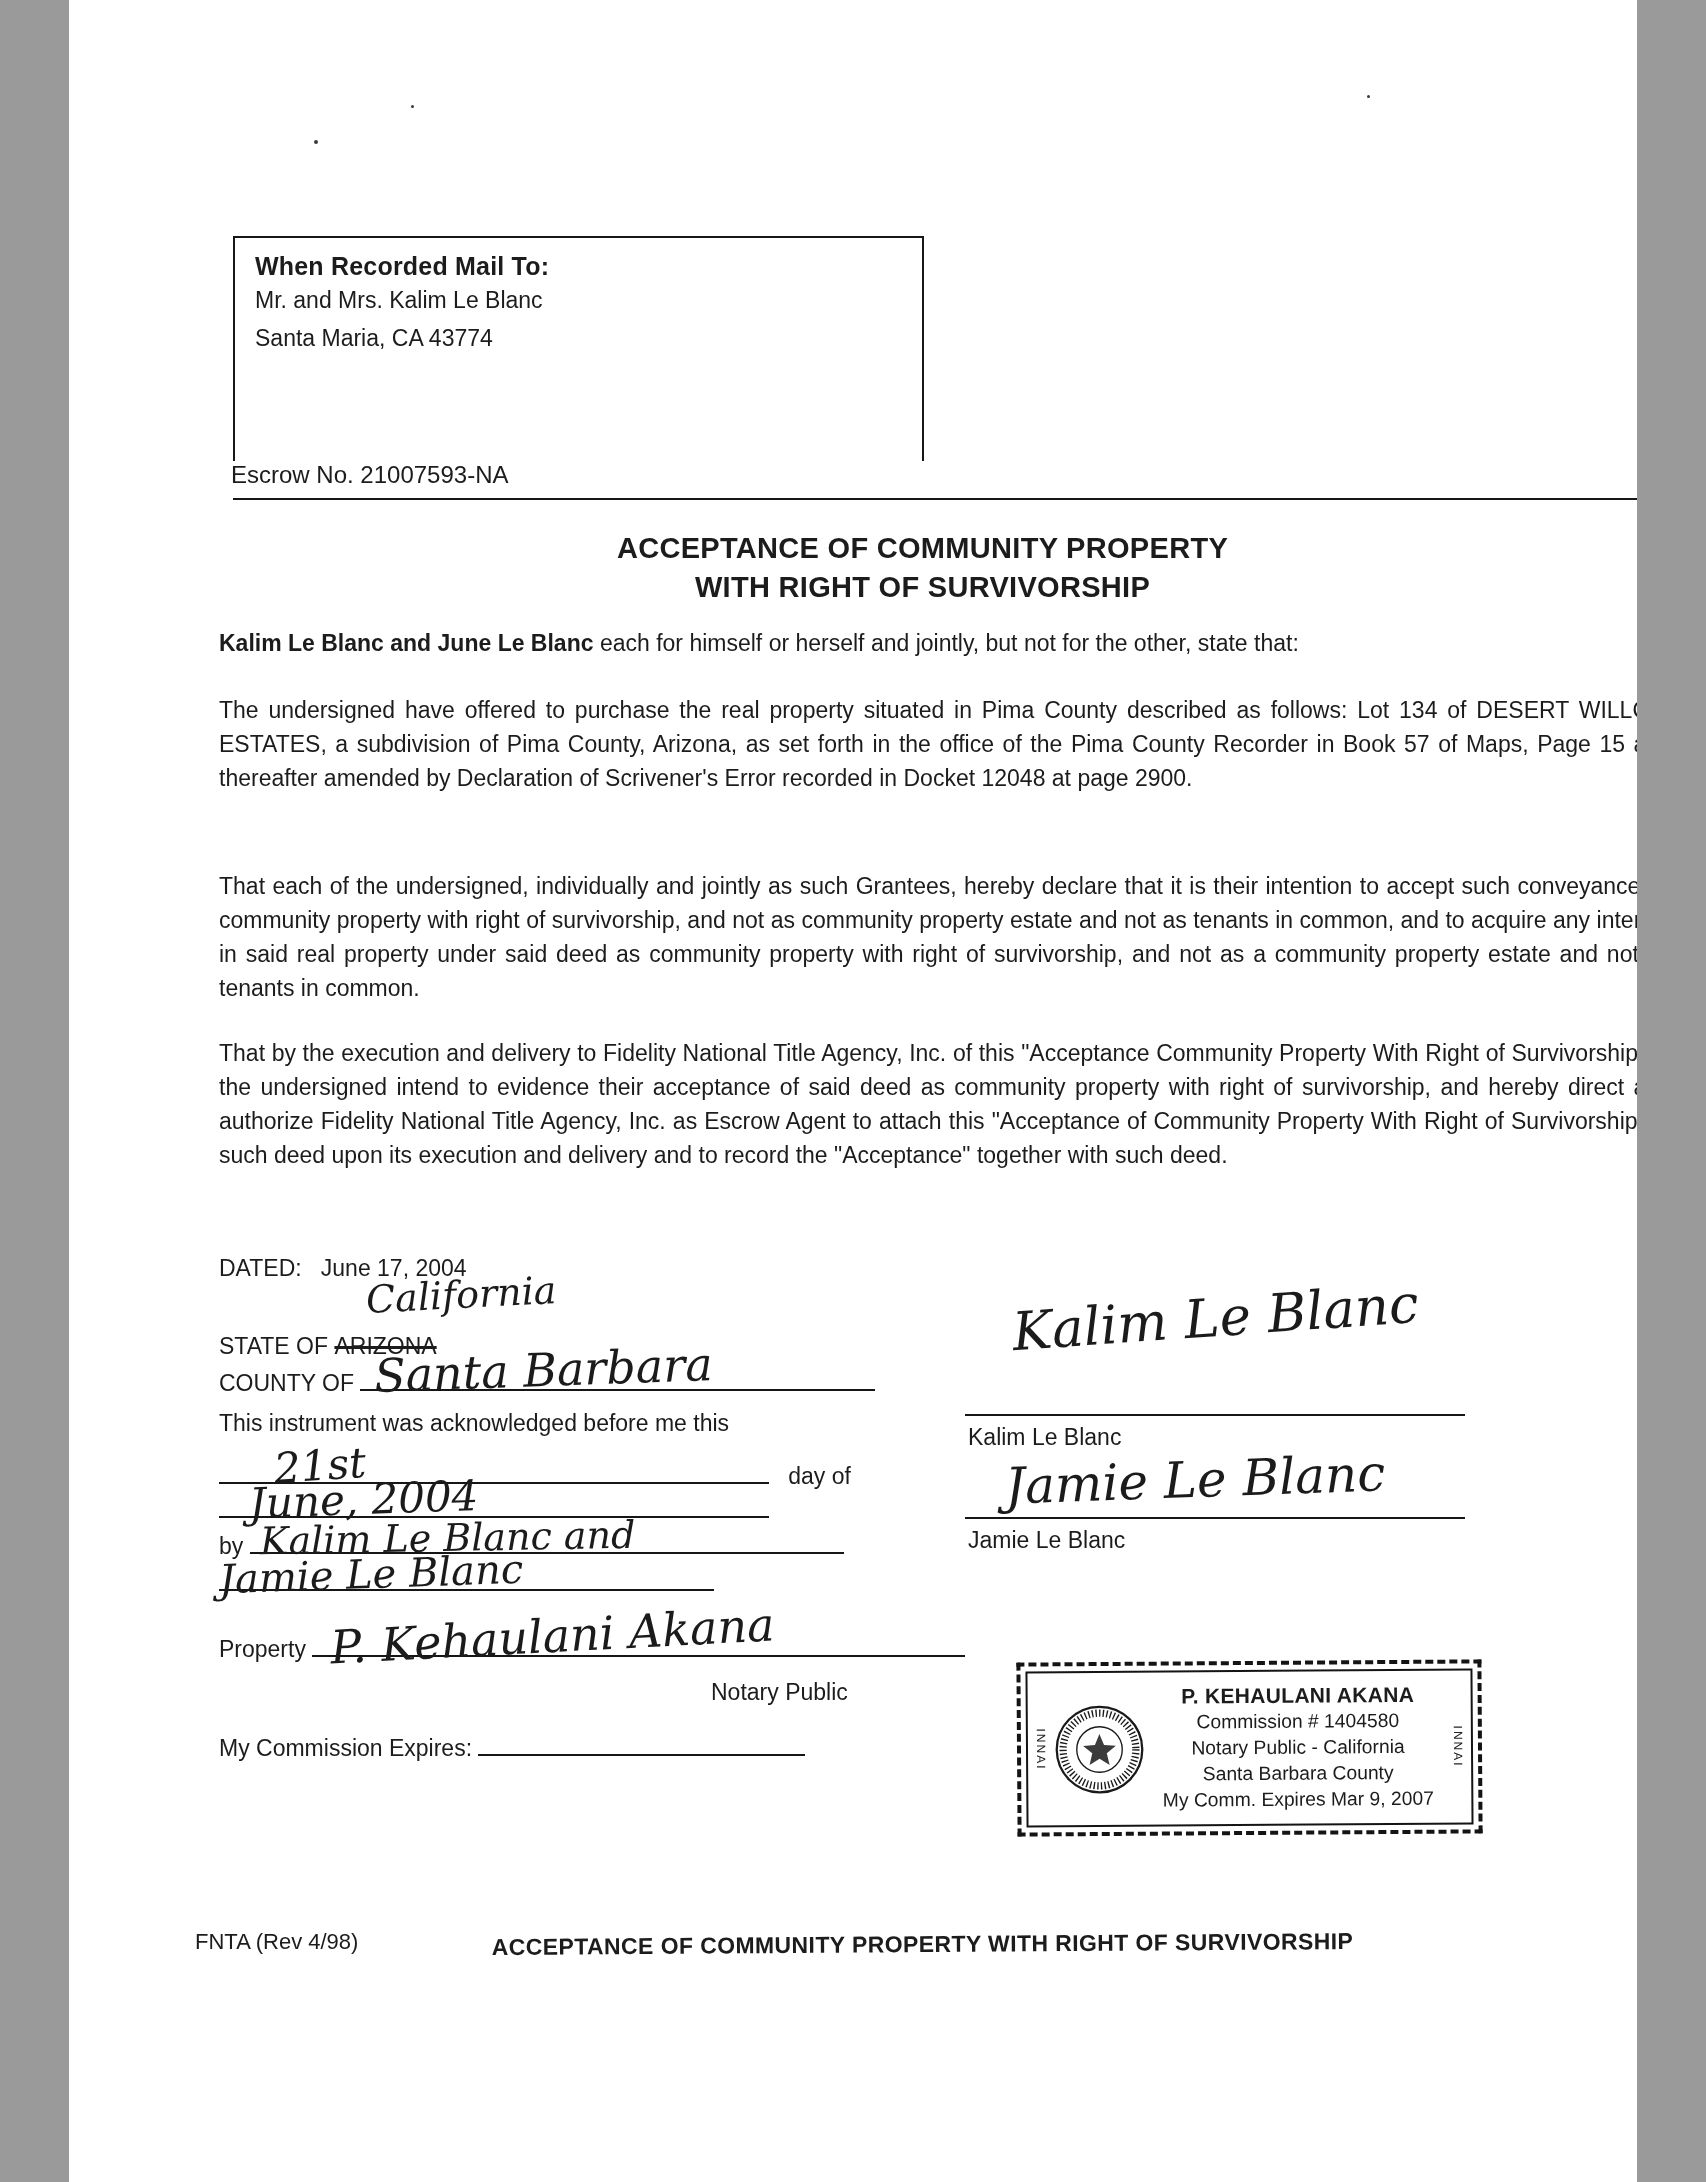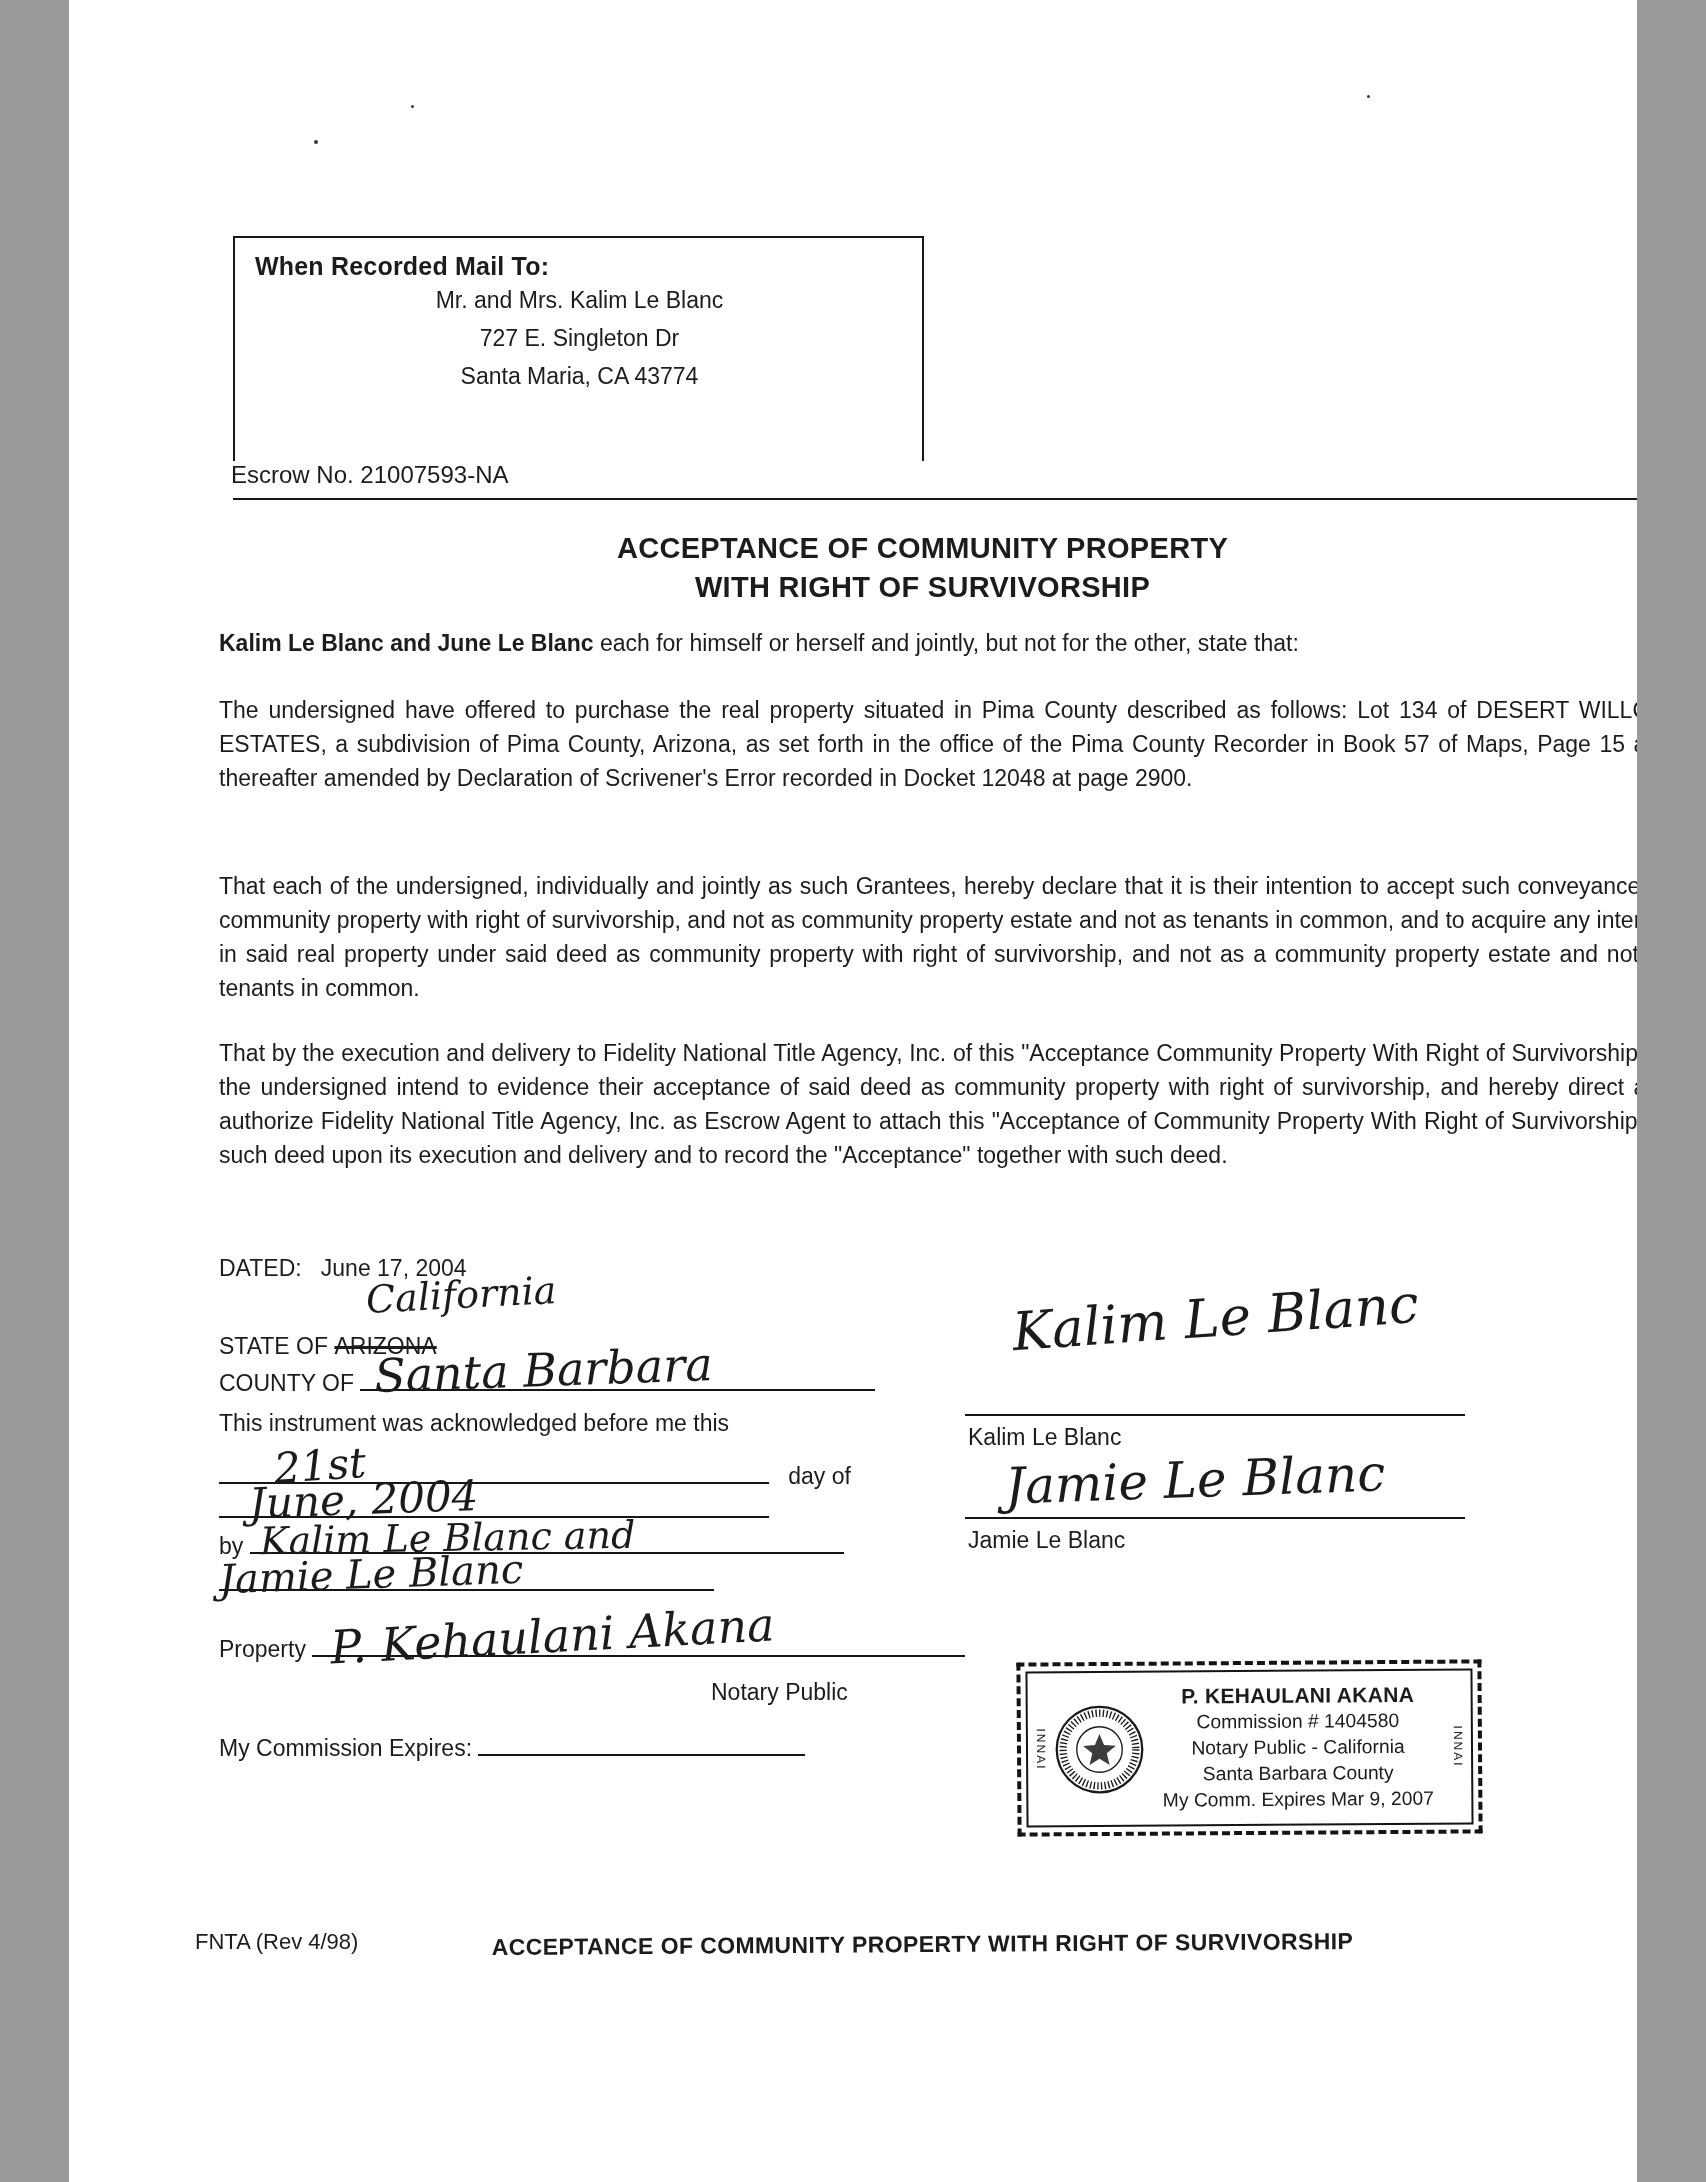--- a/index.html
+++ b/index.html
@@ -17,21 +17,21 @@
 
   .speck { position:absolute; background:#3a3a3a; border-radius:50%; }
 
   
   .mailto-box {
     left:164px; top:236px; width:691px; height:225px;
     border:2px solid #171717; border-bottom:none;
     padding:14px 18px 0 20px;
   }
   .mailto-label { font-size:25px; font-weight:700; letter-spacing:0.2px; }
-  .mailto-line  { font-size:23px; line-height:38px;text-align:center; }
+  .mailto-line  { font-size:23px; line-height:38px; }
   .mailto-line:first-of-type { margin-top:30px; }
 
   .escrow-text { left:162px; top:461px; font-size:24px; }
   .escrow-rule { left:164px; top:498px; width:1426px; border-top:2px solid #171717; }
 
   .title-block { left:0; top:529px; width:1707px; text-align:center; }
   .title-line { font-size:29px; font-weight:700; line-height:39px; letter-spacing:0.3px; }
 
   .para { left:150px; width:1453px; font-size:23px; line-height:34px; text-align:justify; }
   .intro { left:150px; top:626px; width:1453px; font-size:23px; line-height:34px; text-align:left; }
@@ -102,21 +102,20 @@
 
 <div class="page">
 
   <div class="speck" style="left:245px; top:140px; width:4px; height:4px;"></div>
   <div class="speck" style="left:342px; top:105px; width:3px; height:3px;"></div>
   <div class="speck" style="left:1298px; top:95px; width:3px; height:3px;"></div>
 
   <div class="abs mailto-box">
     <div class="mailto-label">When Recorded Mail To:</div>
     <div class="mailto-line">Mr. and Mrs. Kalim  Le Blanc</div>
-    <div class="mailto-line">727 E. Singleton Dr</div>
     <div class="mailto-line">Santa Maria, CA  43774</div>
   </div>
 
   <div class="abs escrow-text">Escrow No. 21007593-NA</div>
   <div class="abs escrow-rule"></div>
 
   <div class="abs title-block">
     <div class="title-line">ACCEPTANCE OF COMMUNITY PROPERTY</div>
     <div class="title-line">WITH RIGHT OF SURVIVORSHIP</div>
   </div>

